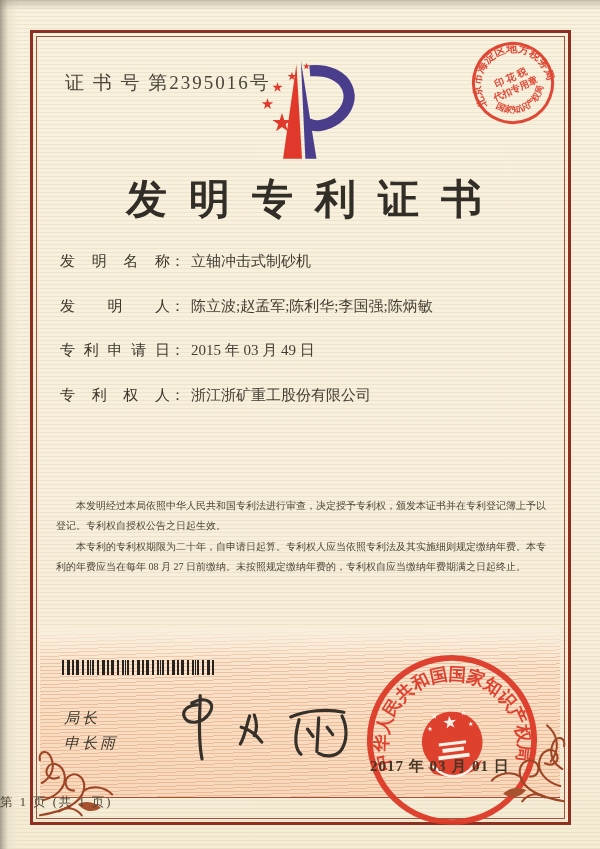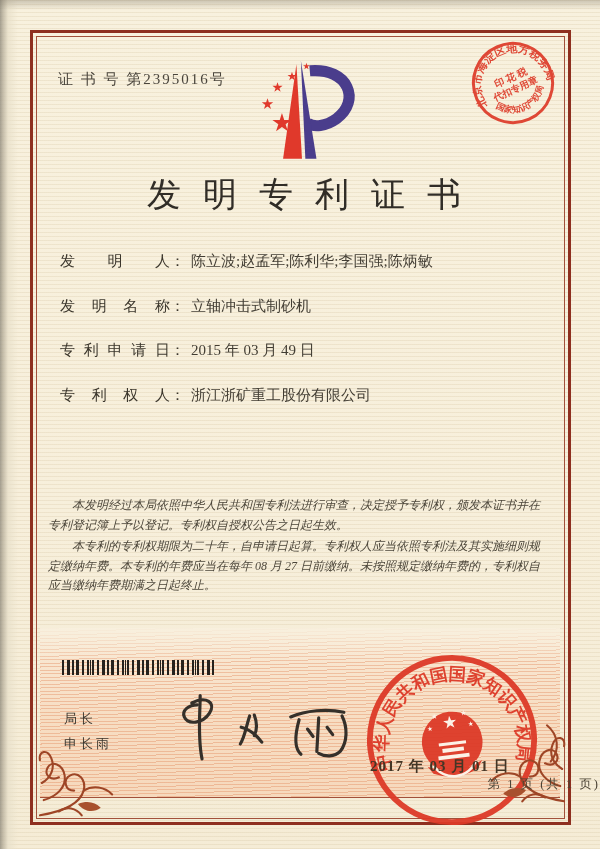--- a/index.html
+++ b/index.html
@@ -40,73 +40,72 @@
     background:
       repeating-linear-gradient(178.5deg, rgba(224,130,84,0.38) 0 1px, rgba(250,235,215,0) 1px 3.5px),
       linear-gradient(180deg,#f9ead6 0%,#f7ddc2 55%,#f6d9bd 100%);
     border-bottom:1px solid #a2503a;
   }
   .pattern-fade{
     position:absolute;left:0;top:0;right:0;height:34px;
     background:linear-gradient(180deg,rgba(248,240,222,.95),rgba(248,240,222,0));
   }
   .cert-no{
-    position:absolute;left:58px;top:70px;
-    font-size:15px;letter-spacing:2px;color:#4a453c;
+    position:absolute;left:65px;top:70px;
+    font-size:19px;letter-spacing:2px;color:#4a453c;
   }
   .logo{position:absolute;left:243px;top:56px;width:128px;height:112px;}
   .tax-stamp{
     position:absolute;left:470px;top:40px;width:86px;height:86px;
     transform:rotate(-24deg);opacity:.92;
   }
   .title{
     position:absolute;left:8px;right:0;top:172px;
-    text-align:center;font-size:34px;font-weight:400;color:#312d27;
+    text-align:center;font-size:41px;font-weight:700;color:#312d27;
     letter-spacing:22px;text-indent:22px;
   }
   .fields{position:absolute;left:60px;top:252px;right:40px;}
   .field-row{height:44.5px;font-size:15px;color:#3b362c;white-space:nowrap;}
   .field-label{
     display:inline-block;width:110px;
     text-align:justify;text-align-last:justify;
     vertical-align:top;color:#3b362c;
   }
   .field-colon{display:inline-block;margin-right:6px;}
   .field-value{color:#423d33;}
   .body-text{
-    position:absolute;left:48px;top:496px;width:492px;
-    font-size:12px;line-height:19.5px;color:#4c463a;
-    font-style:italic;
+    position:absolute;left:56px;top:496px;width:492px;
+    font-size:10px;line-height:19.5px;color:#4c463a;
   }
   .body-text p{margin:0 0 2px 0;text-indent:2em;}
   .barcode{
     position:absolute;left:62px;top:660px;width:152px;height:15px;
     background:
       repeating-linear-gradient(90deg,#26221d 0 2px,rgba(0,0,0,0) 2px 5px),
       repeating-linear-gradient(90deg,#26221d 0 1px,rgba(0,0,0,0) 1px 7px);
   }
   .issuer{
     position:absolute;left:64px;top:706px;
-    font-size:13px;line-height:25px;color:#3a362e;letter-spacing:3px;
+    font-size:15px;line-height:25px;color:#3a362e;letter-spacing:3px;font-style:italic;
   }
   .signature{position:absolute;left:158px;top:688px;width:215px;height:84px;}
   .main-seal{
     position:absolute;left:364px;top:652px;width:176px;height:176px;
     transform:rotate(-7deg);opacity:.95;
   }
   .seal-date{
     position:absolute;left:370px;top:757px;
     font-size:15px;font-weight:700;color:#443626;letter-spacing:1px;
   }
   .ornament{position:absolute;width:105px;height:95px;}
   .ornament.bl{left:34px;top:726px;}
   .ornament.br{right:30px;top:712px;transform:scaleX(-1);}
   .footer-page{
-    position:absolute;left:0;right:0;top:776px;
-    text-align:right;font-size:12.5px;color:#4a4234;letter-spacing:2px;padding-left:15px;
+    position:absolute;left:0;right:0;top:794px;
+    text-align:left;font-size:12.5px;color:#4a4234;letter-spacing:2px;
   }
 </style>
 </head>
 <body>
 
 <div class="page">
   <div class="edge-left"></div>
   <div class="edge-top"></div>
 
   <div class="frame">
@@ -144,24 +143,24 @@
       <textPath href="#stampBot" startOffset="0" textLength="71" lengthAdjust="spacingAndGlyphs">国家知识产权局</textPath>
     </text>
     <text x="50" y="47" font-size="11.5" fill="#dd3a28" font-weight="700" text-anchor="middle">印 花 税</text>
     <text x="50" y="61" font-size="11" fill="#dd3a28" font-weight="700" text-anchor="middle">代扣专用章</text>
   </svg>
 
   <div class="title">发明专利证书</div>
 
   <div class="fields">
     <div class="field-row">
+      <span class="field-label">发明名称</span><span class="field-colon">：</span><span class="field-value">立轴冲击式制砂机</span>
+    </div>
+    <div class="field-row">
       <span class="field-label">发明人</span><span class="field-colon">：</span><span class="field-value">陈立波;赵孟军;陈利华;李国强;陈炳敏</span>
-    </div>
-    <div class="field-row">
-      <span class="field-label">发明名称</span><span class="field-colon">：</span><span class="field-value">立轴冲击式制砂机</span>
     </div>
     <div class="field-row">
       <span class="field-label">专利申请日</span><span class="field-colon">：</span><span class="field-value">2015 年 03 月 49 日</span>
     </div>
     <div class="field-row">
       <span class="field-label">专利权人</span><span class="field-colon">：</span><span class="field-value">浙江浙矿重工股份有限公司</span>
     </div>
   </div>
 
   <div class="body-text">

